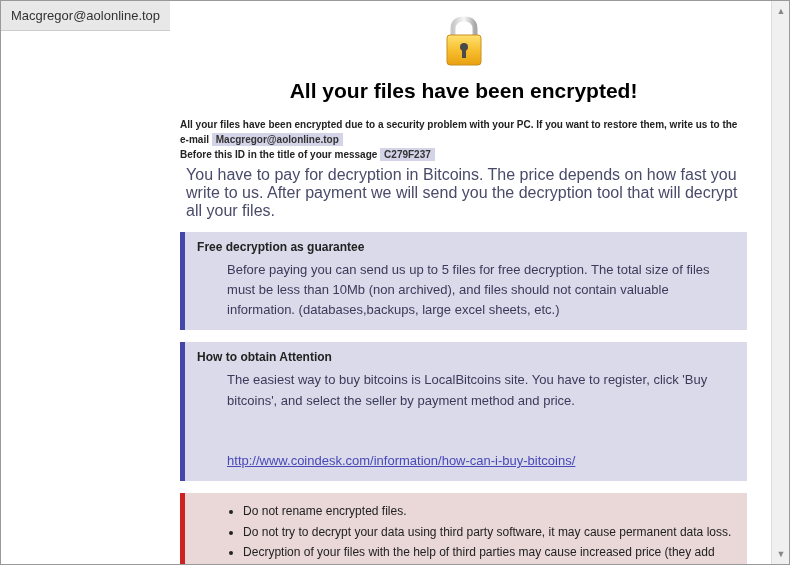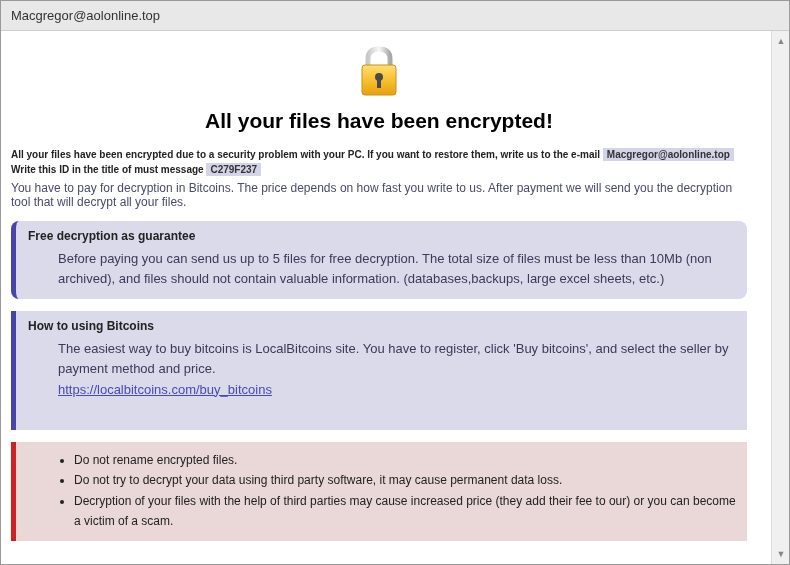--- a/index.html
+++ b/index.html
@@ -9,21 +9,21 @@
   width: 790px;
   height: 565px;
   overflow: hidden;
 }
 .window {
   width: 790px;
   height: 565px;
   background: #fff;
   border: 1px solid #999;
   display: flex;
-  flex-direction: column;
+  flex-direction: row;
 }
 .titlebar {
   height: 30px;
   background: #e8e8e8;
   border-bottom: 1px solid #ccc;
   display: flex;
   align-items: center;
   padding: 0 10px;
   font-size: 13px;
   color: #333;
@@ -78,32 +78,32 @@
   margin-bottom: 4px;
 }
 .intro b { font-weight: bold; }
 .highlight {
   background: #d4d4e8;
   padding: 1px 4px;
   font-weight: bold;
   color: #333;
 }
 .payment-note {
-  font-size: 12px;
+  font-size: 16px;
   color: #4a4a6a;
   margin-bottom: 12px;
+  margin-left: 6px;
 }
 .section {
   margin-bottom: 12px;
   padding: 8px 10px 10px 12px;
 }
 .section-blue {
   background: #dadaea;
   border-left: 5px solid #4545aa;
-  border-radius: 8px;
 }
 .section-blue2 {
   background: #dadaea;
   border-left: 5px solid #4545aa;
 }
 .section-red {
   background: #ead8d8;
   border-left: 5px solid #cc2222;
 }
 .section-title {
@@ -163,36 +163,37 @@
             <rect x="23" y="36" width="4" height="9" fill="#4a4a4a"></rect>
           </svg>
         </span>
       </div>
 
       <div class="main-title">All your files have been encrypted!</div>
 
       <div class="intro">
         <b><span>All your files have been encrypted due to a security problem with your PC. If you want to restore them, write us to the e-mail </span></b>
         <span class="highlight">Macgregor@aolonline.top</span><br>
-        <b><span>Write this ID in the title of must message </span></b>
+        <b><span>Before this ID in the title of your message </span></b>
         <span class="highlight">C279F237</span><br>
       </div>
       <div class="payment-note">You have to pay for decryption in Bitcoins. The price depends on how fast you write to us. After payment we will send you the decryption tool that will decrypt all your files.</div>
 
       <div class="section section-blue">
         <div class="section-title">Free decryption as guarantee</div>
         <div class="section-body">Before paying you can send us up to 5 files for free decryption. The total size of files must be less than 10Mb (non archived), and files should not contain valuable information. (databases,backups, large excel sheets, etc.)</div>
       </div>
 
       <div class="section section-blue2">
-        <div class="section-title">How to using Bitcoins</div>
+        <div class="section-title">How to obtain Attention</div>
         <div class="section-body">
           <span>The easiest way to buy bitcoins is LocalBitcoins site. You have to register, click 'Buy bitcoins', and select the seller by payment method and price.</span><br>
-          <a>https://localbitcoins.com/buy_bitcoins</a><br>
           <br>
+          <br>
+          <a>http://www.coindesk.com/information/how-can-i-buy-bitcoins/</a>
         </div>
       </div>
 
       <div class="section section-red">
         <ul class="bullets">
           <li>Do not rename encrypted files.</li>
           <li>Do not try to decrypt your data using third party software, it may cause permanent data loss.</li>
           <li>Decryption of your files with the help of third parties may cause increased price (they add their fee to our) or you can become a victim of a scam.</li>
         </ul>
       </div>

